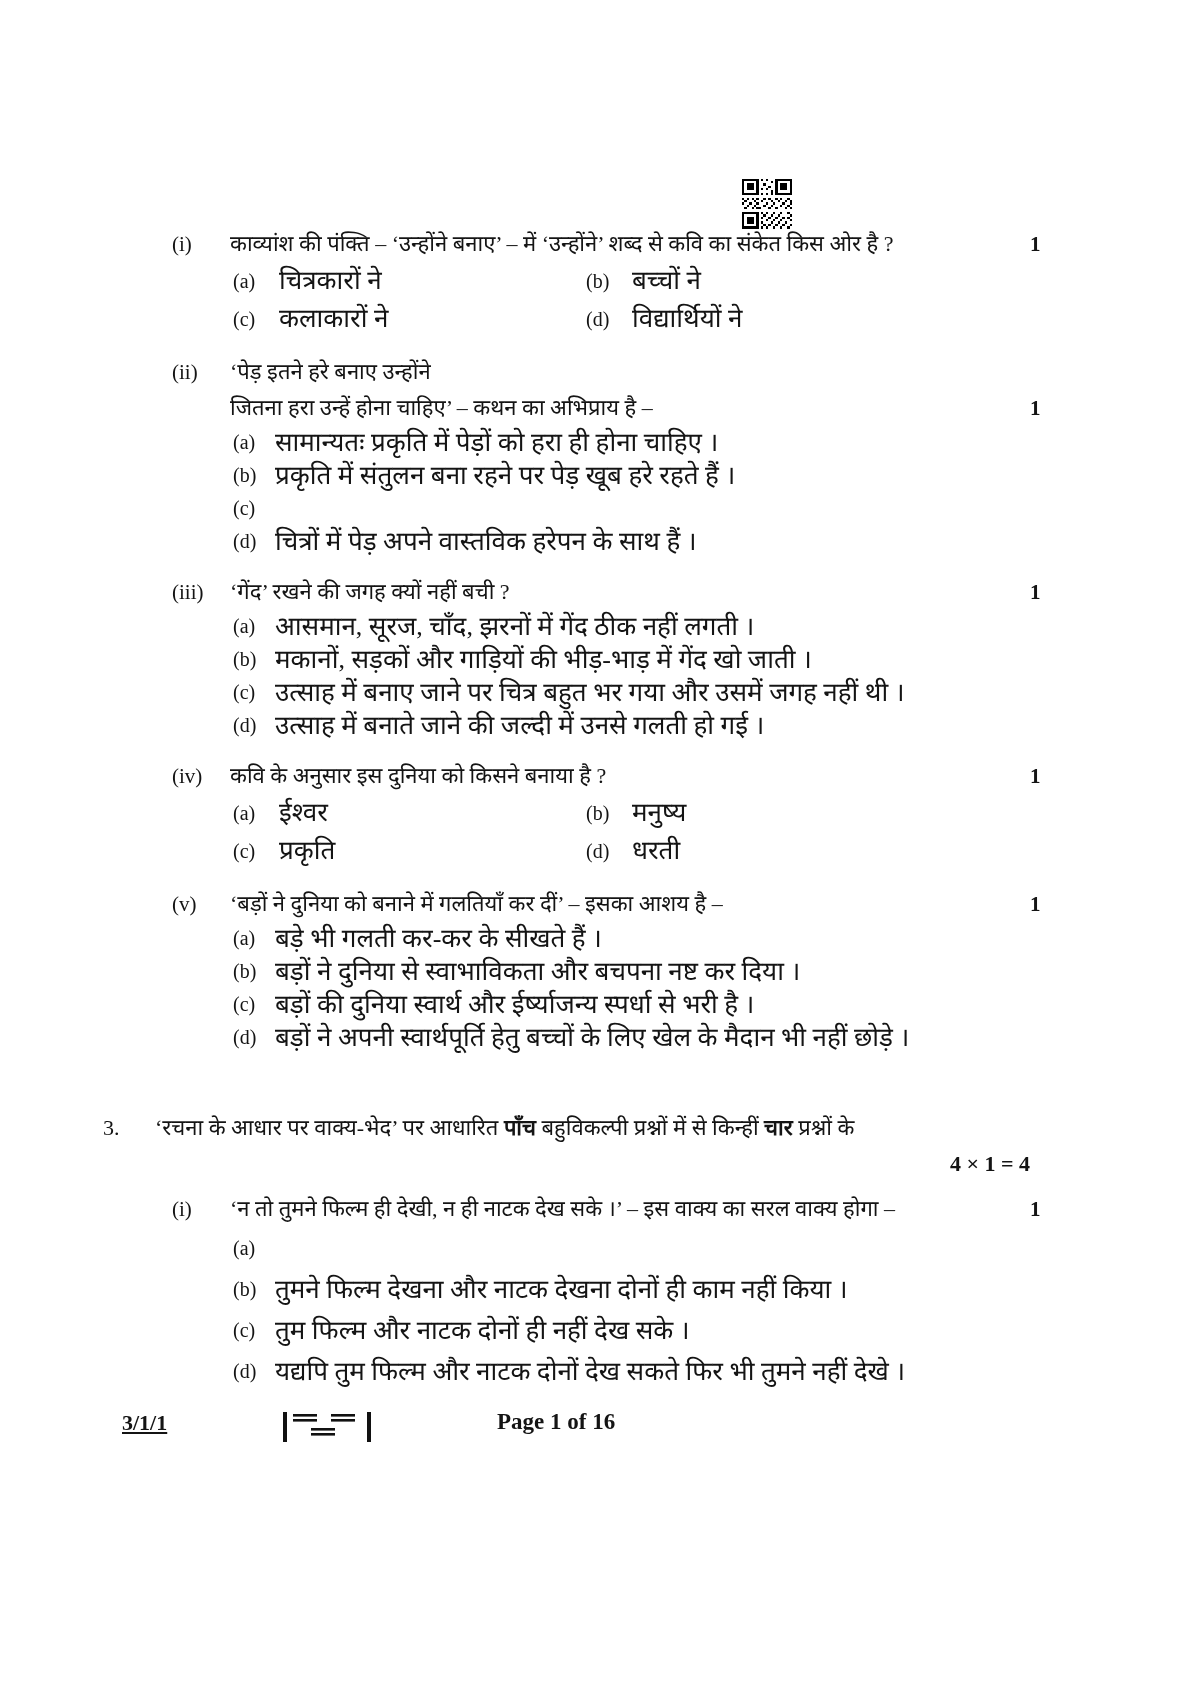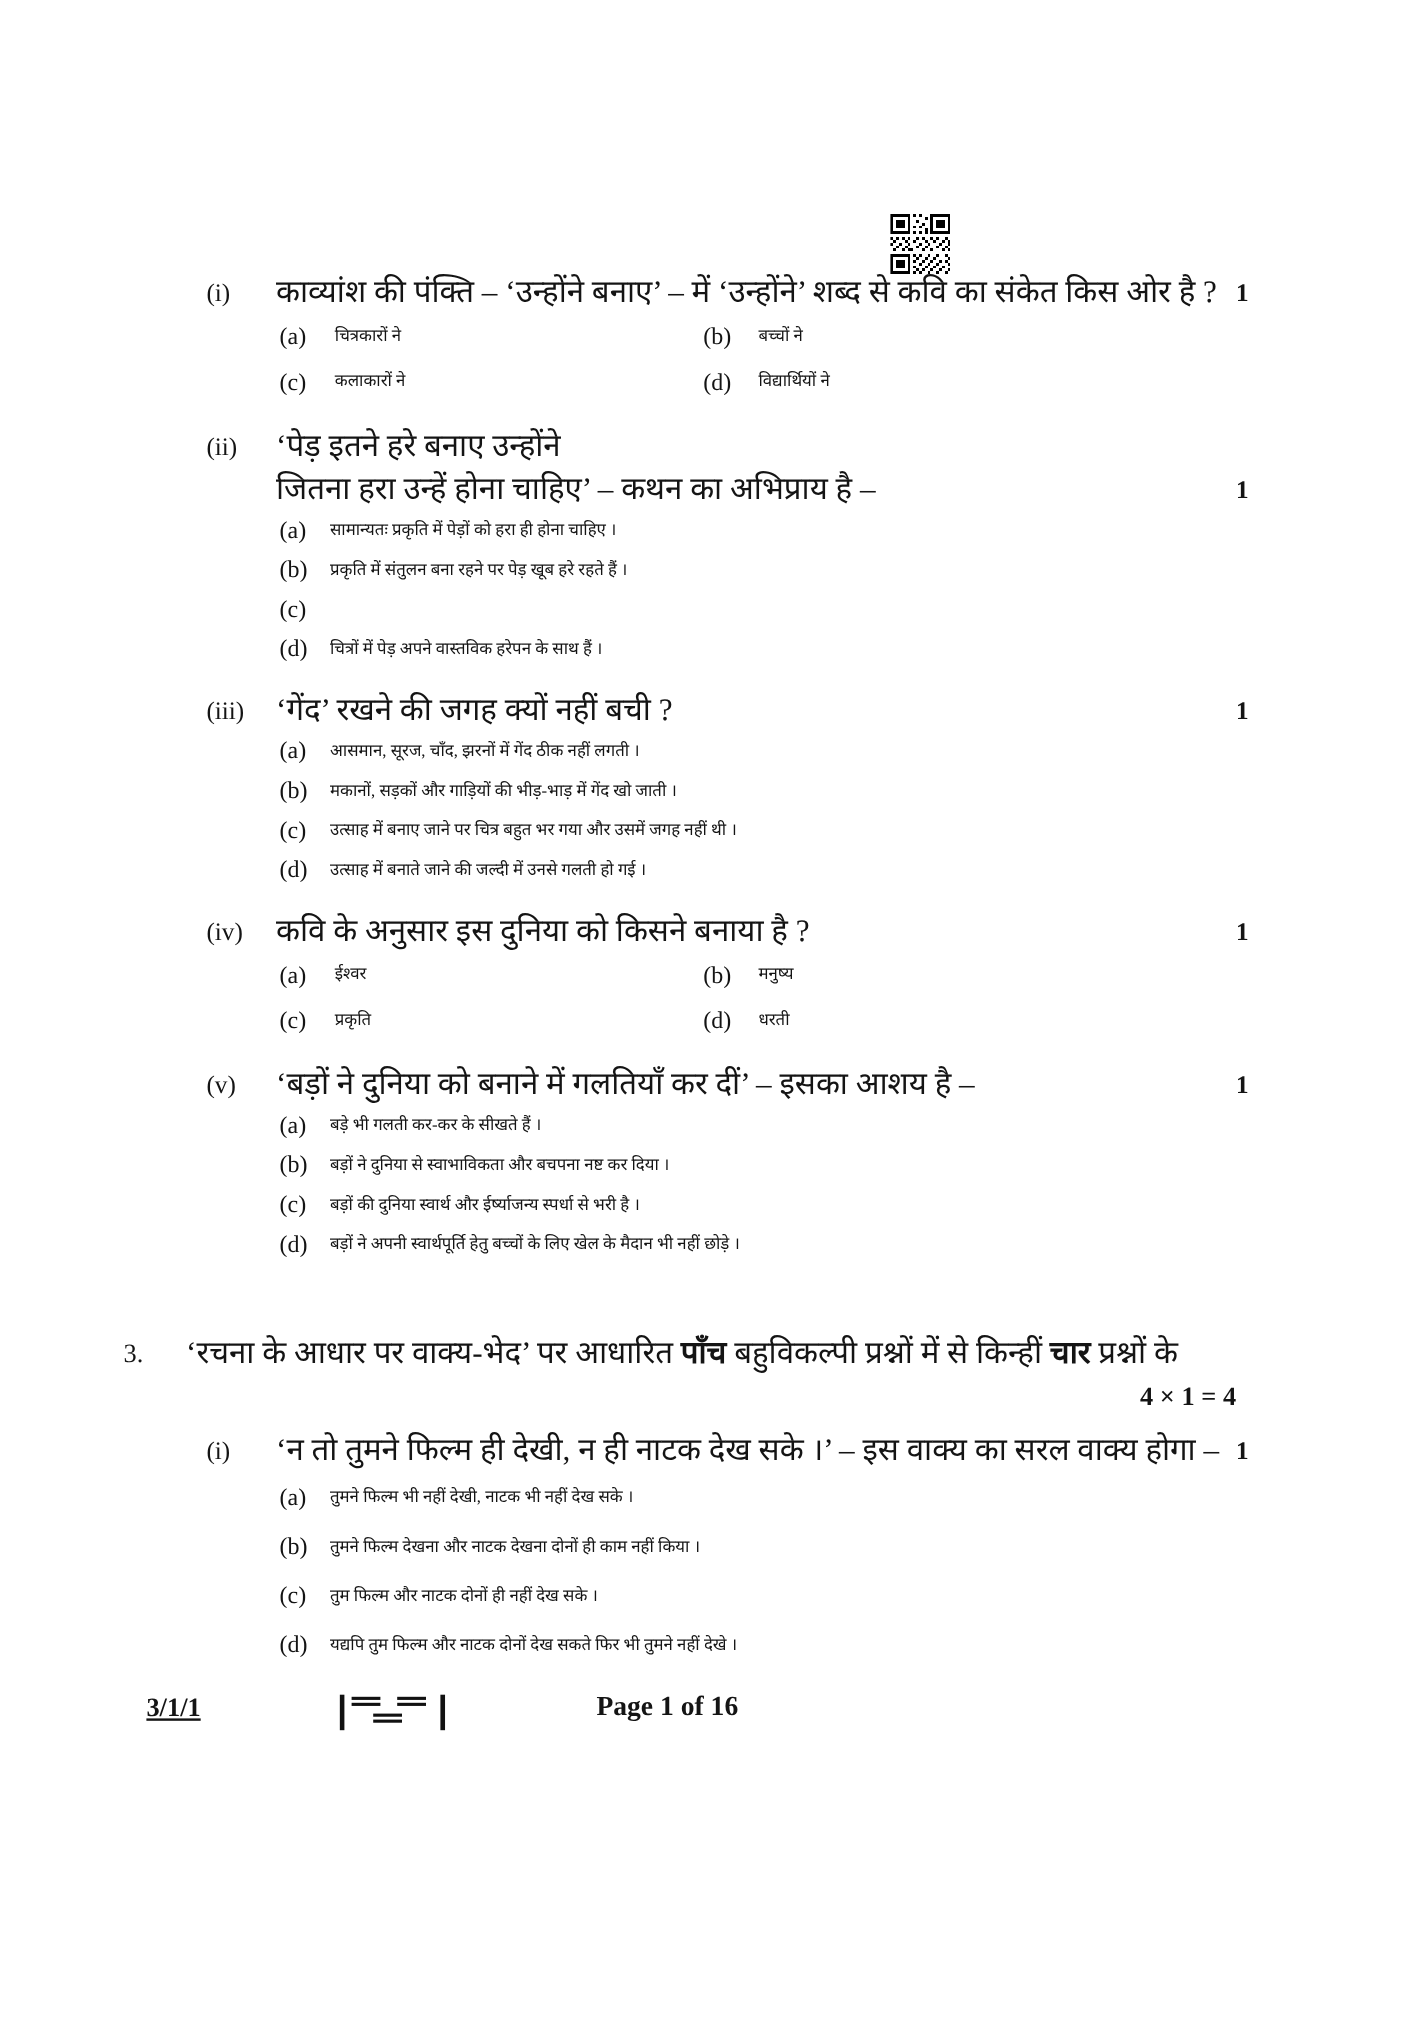--- a/index.html
+++ b/index.html
@@ -9,28 +9,28 @@
     position:relative; width:1190px; height:1683px; background:#ffffff;
     color:#141414; overflow:hidden; margin:0 auto;
   }
   .qr { position:absolute; left:742px; top:177px; width:50px; height:53px; }
   .qr svg { width:100%; height:100%; shape-rendering:crispEdges; }
 
   .content { position:absolute; left:0; top:226px; width:1190px; padding-left:172px; }
 
   .q-row { position:relative; height:36px; line-height:36px; display:flex; white-space:nowrap; }
   .qnum { flex:0 0 58px; font-size:21px; }
-  .qtext { font-size:26px; }
+  .qtext { font-size:22px; }
   .marks { position:absolute; left:858px; top:0; width:44px; font-weight:bold; font-size:21px; }
 
   .opts { margin-left:61px; }
   .opt-row { display:flex; white-space:nowrap; }
   .one-col .opt-row { height:33px; line-height:33px; }
   .optlabel { flex:0 0 42px; font-size:20px; }
-  .opttext { font-size:14px; }
+  .opttext { font-size:26px; }
   .opts.two-col { display:grid; grid-template-columns:353px auto; }
   .two-col .opt-row { height:38px; line-height:38px; }
   .two-col .optlabel { flex:0 0 46px; }
 
   .subq { margin-bottom:16px; }
 
   .q3-block { margin-top:56px; margin-left:-69px; }
   .q3-row { position:relative; height:36px; line-height:36px; display:flex; white-space:nowrap; }
   .q3num { flex:0 0 52px; font-size:22px; }
   .q3-row .qtext b { font-weight:bold; }
@@ -288,21 +288,20 @@
       <div id="q3-subs">
           <div class="subq q3-sub">
             <div class="q-row">
               <span class="qnum">(i)</span>
               <span class="qtext">‘न तो तुमने फिल्म ही देखी, न ही नाटक देख सके ।’ – इस वाक्य का सरल वाक्य होगा –</span>
               <span class="marks">1</span>
             </div>
             <div class="opts one-col">
               <div class="opt-row">
                 <span class="optlabel">(a)</span>
-                <span class="opttext">तुमने फिल्म भी नहीं देखी, नाटक भी नहीं देख सके ।</span>
               </div>
               <div class="opt-row">
                 <span class="optlabel">(b)</span>
                 <span class="opttext">तुमने फिल्म देखना और नाटक देखना दोनों ही काम नहीं किया ।</span>
               </div>
               <div class="opt-row">
                 <span class="optlabel">(c)</span>
                 <span class="opttext">तुम फिल्म और नाटक दोनों ही नहीं देख सके ।</span>
               </div>
               <div class="opt-row">

